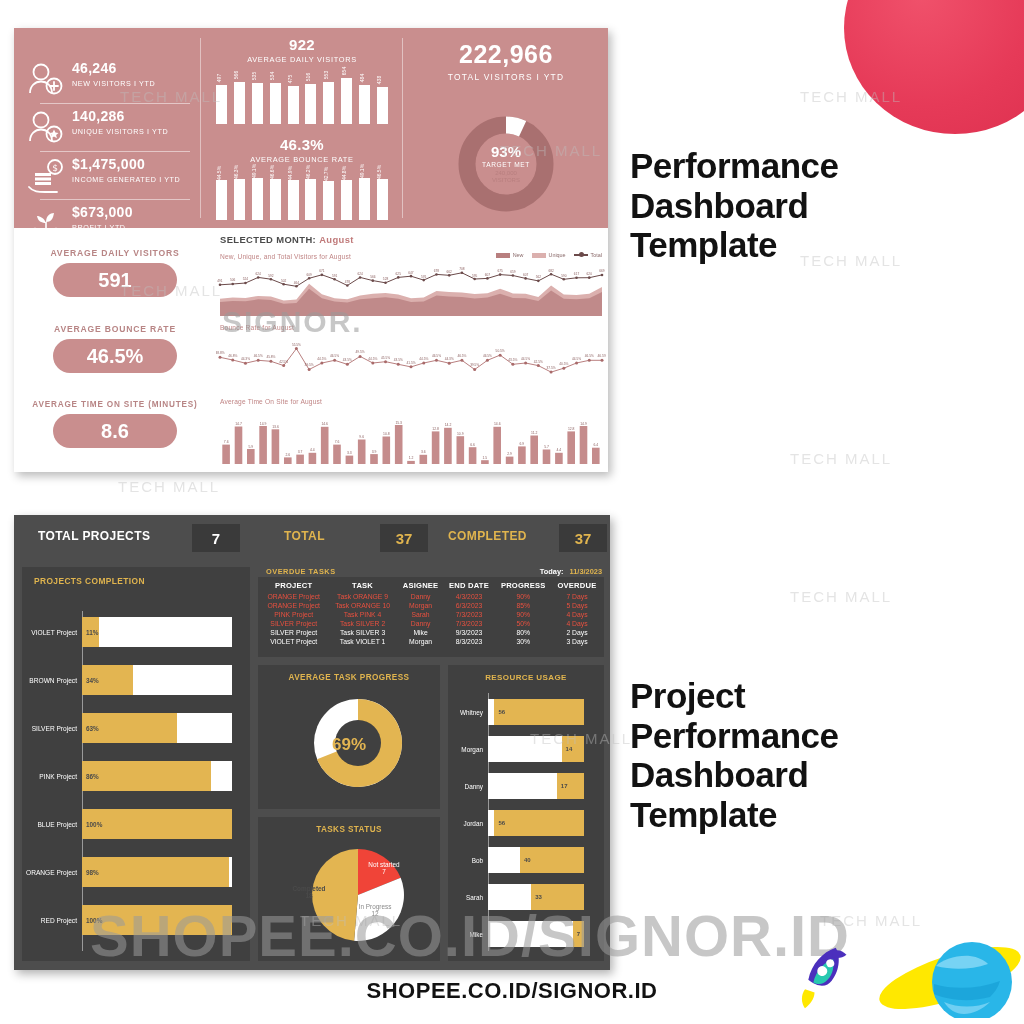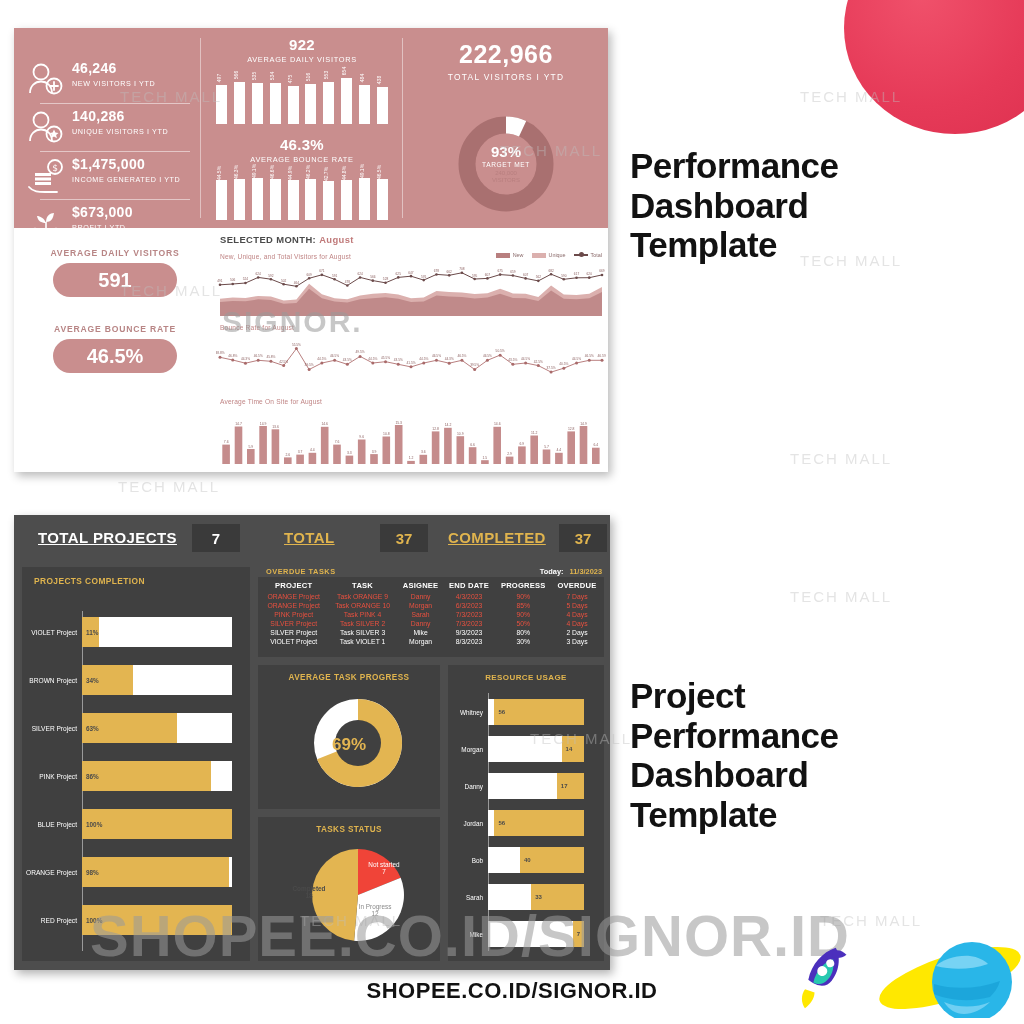--- a/index.html
+++ b/index.html
@@ -79,21 +79,21 @@
 
   svg.chart{position:absolute;display:block;}
 
   
   .dash-bot{
     position:absolute;left:14px;top:515px;width:596px;height:455px;
     background:#4d4d4d;box-shadow:3px 4px 9px rgba(0,0,0,.3);z-index:3;overflow:hidden;
     color:#fff;
   }
   .bot-head{position:absolute;left:0;top:0;width:596px;height:46px;}
-  .hd-lab{position:absolute;font-weight:bold;font-size:15px;letter-spacing:.4px;text-decoration:underline;}
+  .hd-lab{position:absolute;font-weight:bold;font-size:12px;letter-spacing:.4px;}
   .hd-box{position:absolute;top:9px;width:48px;height:28px;background:#3a3a3a;
           display:flex;align-items:center;justify-content:center;font-weight:bold;font-size:15px;}
 
   .panel{position:absolute;background:#404040;}
   .panel-title{position:absolute;color:#e0b44e;font-weight:bold;letter-spacing:.4px;}
 
   .od-title{position:absolute;left:252px;top:52px;color:#e0b44e;font-weight:bold;font-size:7.4px;letter-spacing:.5px;}
   .od-today{position:absolute;right:8px;top:52px;font-size:7.4px;font-weight:bold;}
   .od-today b{color:#fff;}
   .od-today span{color:#e0b44e;margin-left:6px;}
@@ -314,20 +314,24 @@
 
     <div class="lower">
       <div class="left-kpis">
         <div class="lk" style="top:14px;">
           <div class="lk-lab">AVERAGE DAILY VISITORS</div>
           <div class="lk-pill">591</div>
         </div>
         <div class="lk" style="top:90px;">
           <div class="lk-lab">AVERAGE BOUNCE RATE</div>
           <div class="lk-pill">46.5%</div>
+        </div>
+        <div class="lk" style="top:166px;">
+          <div class="lk-lab" style="font-size:8.2px;">AVERAGE TIME ON SITE (MINUTES)</div>
+          <div class="lk-pill">8.6</div>
         </div>
       </div>
 
       <div class="charts">
         <div class="sel-month">
           <span>SELECTED MONTH:</span>
           <b>August</b>
         </div>
 
         <div class="ch-title" style="left:8px;top:25px;">New, Unique, and Total Visitors for August</div>

